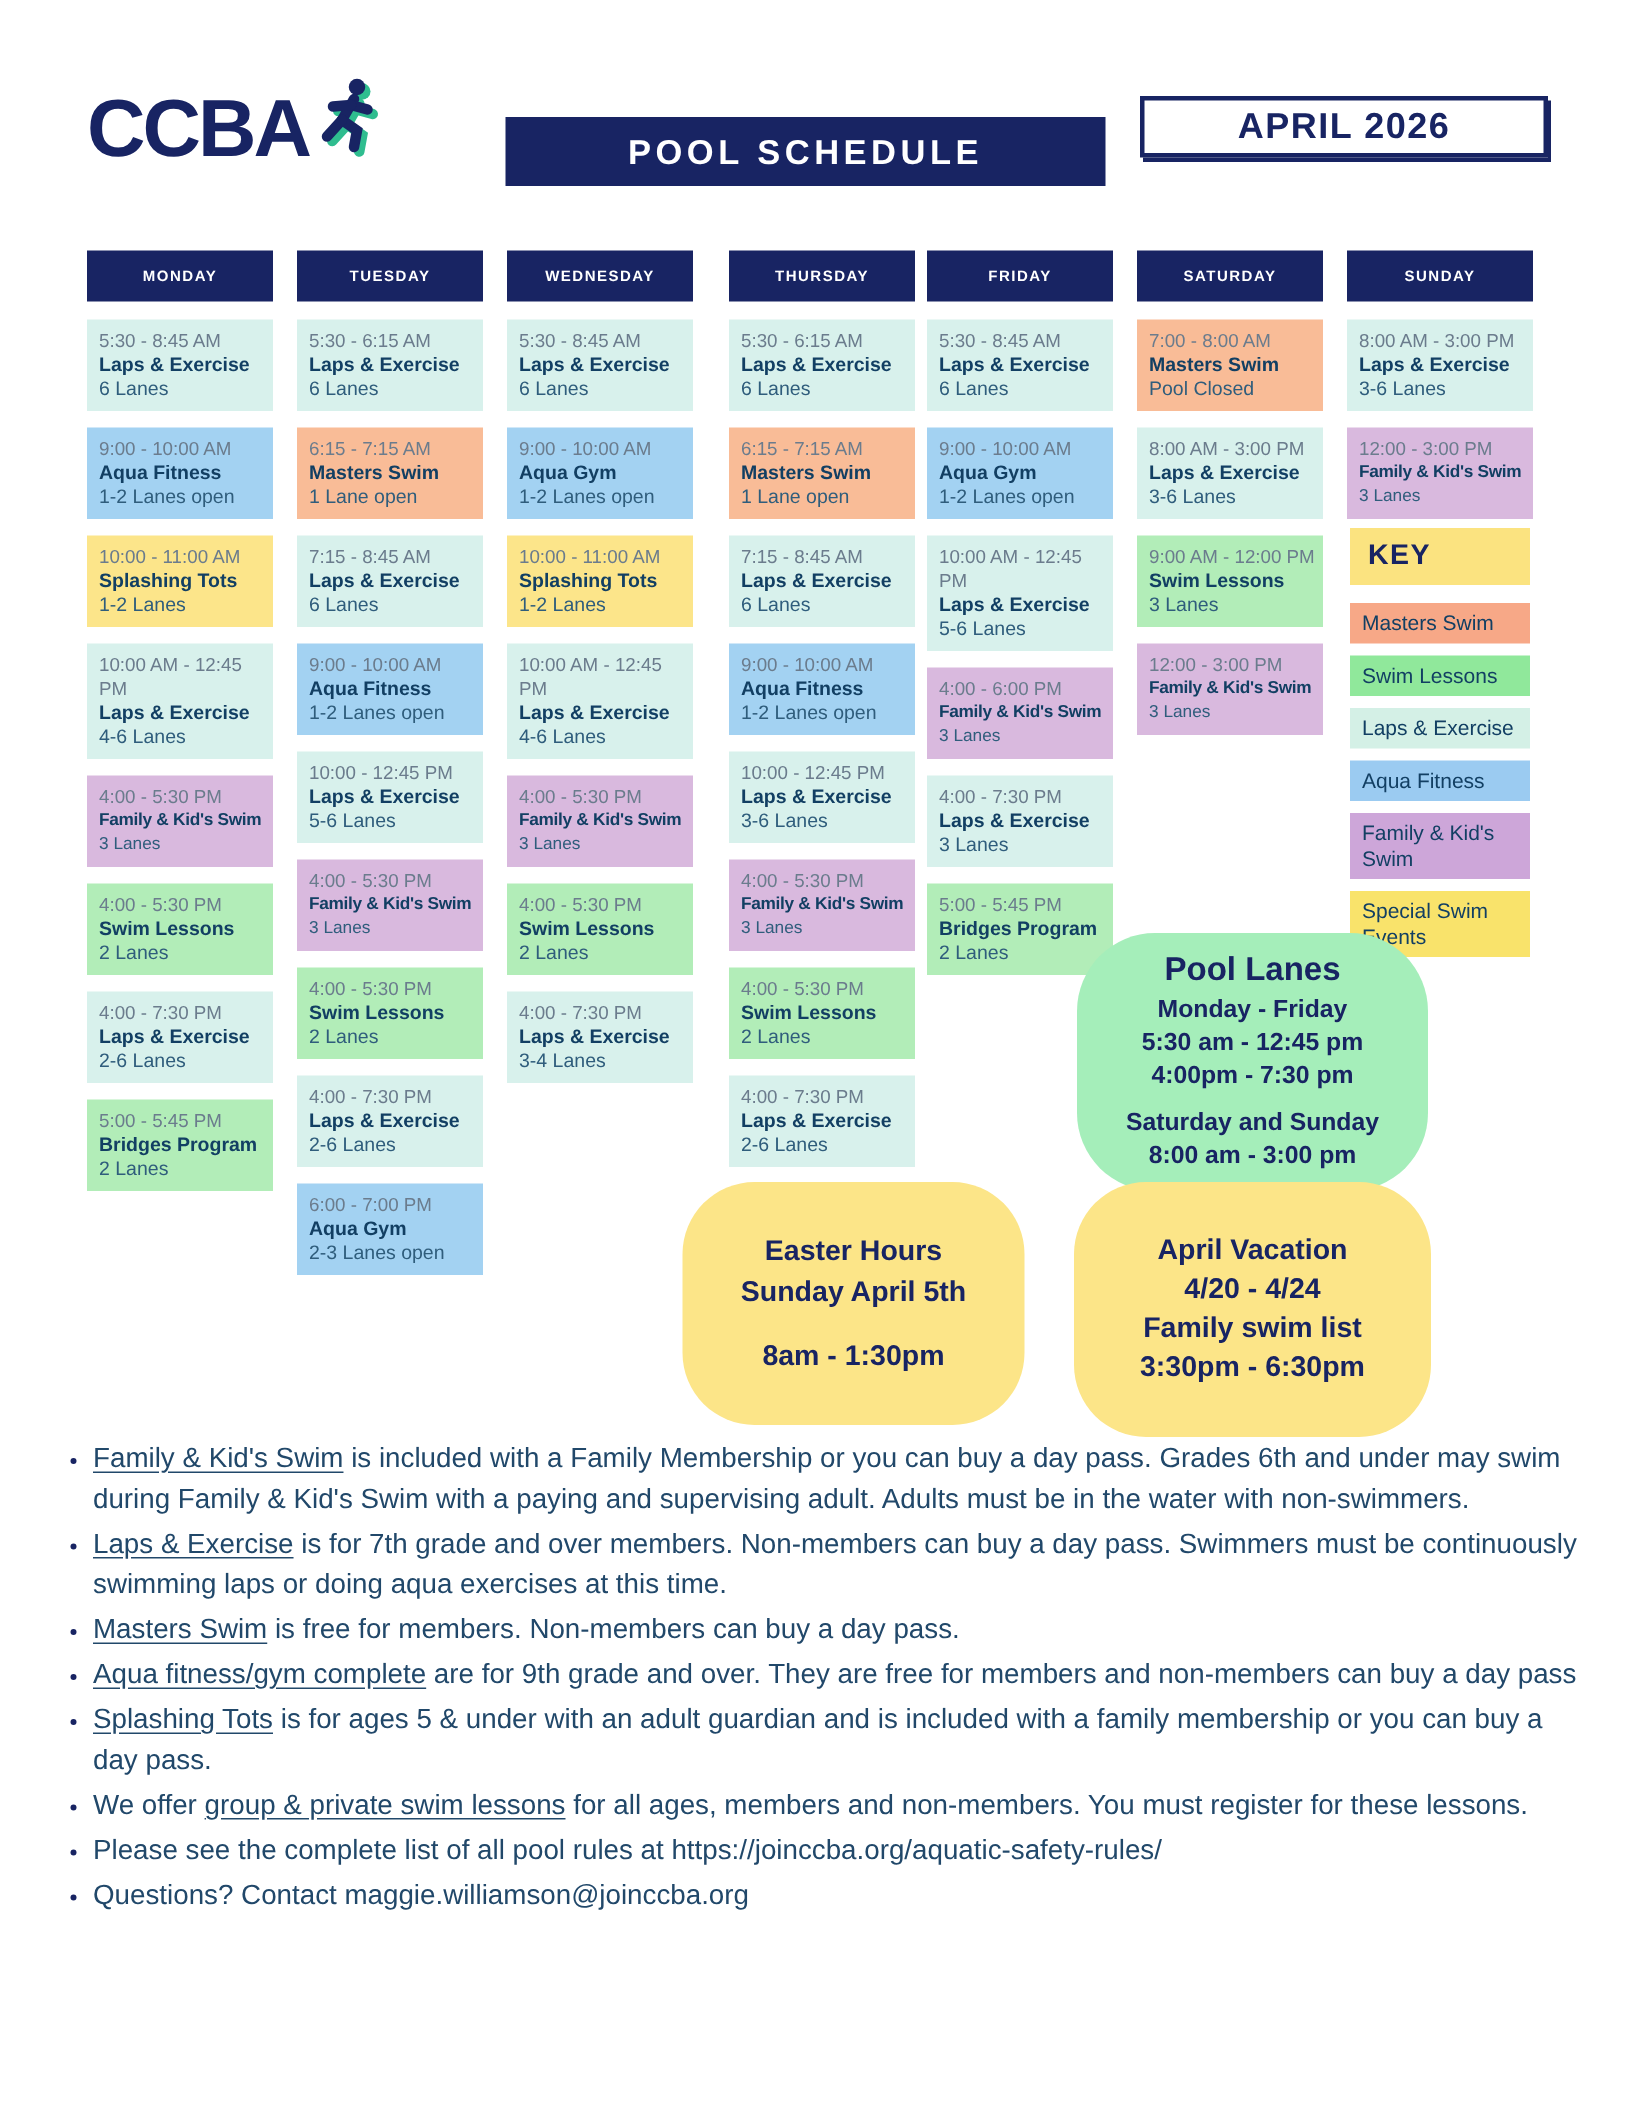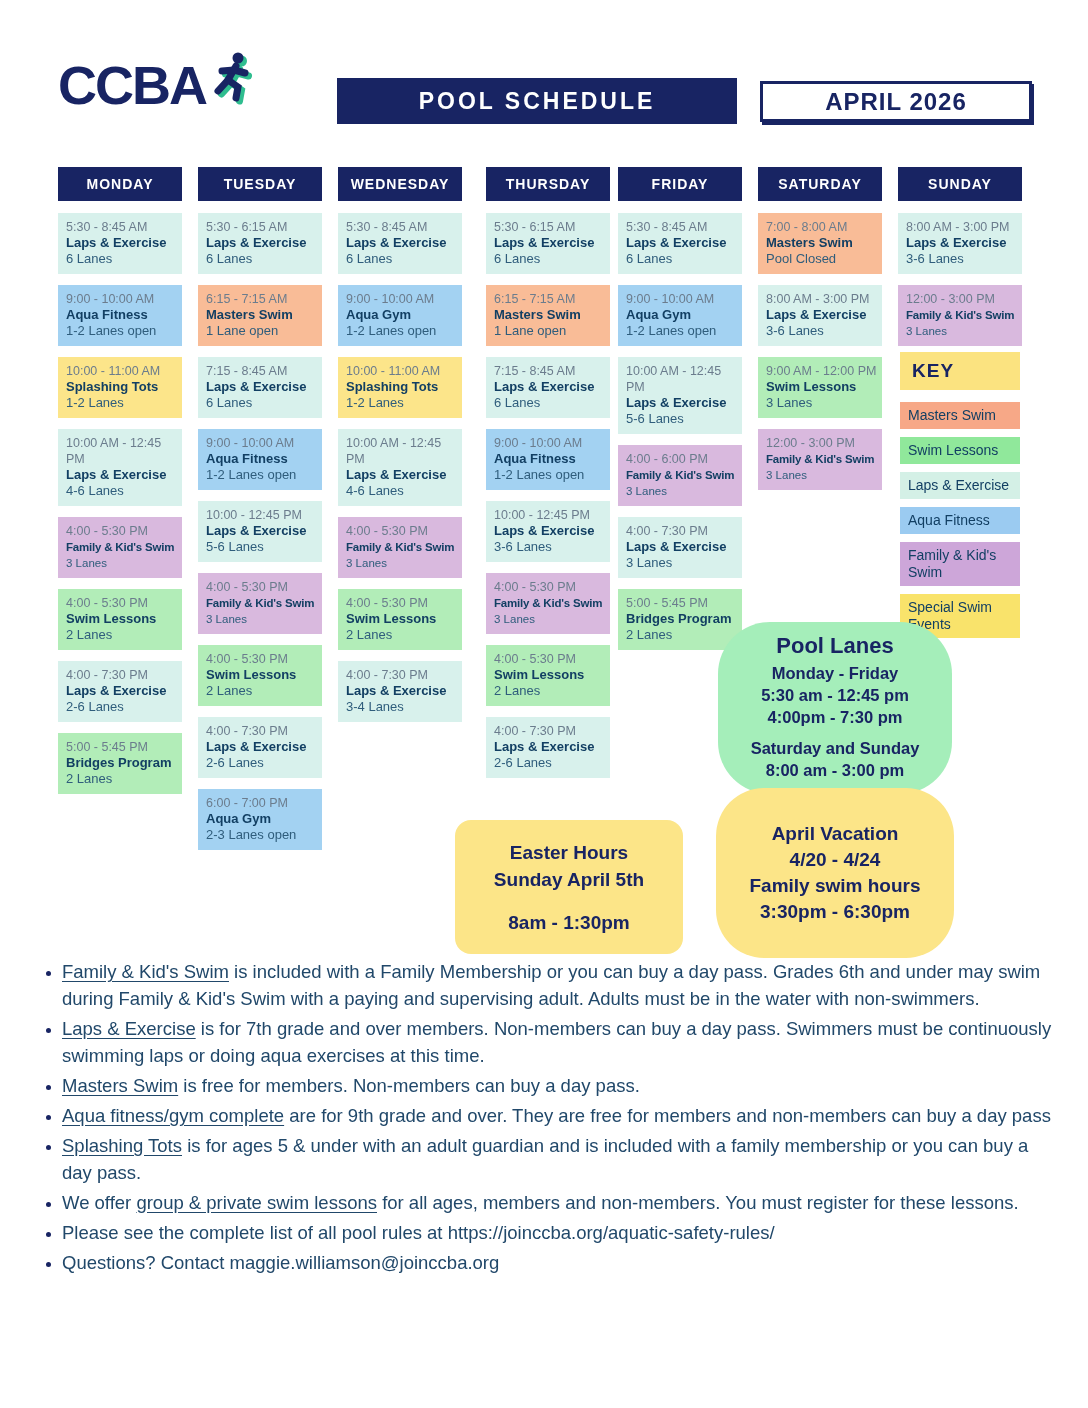--- a/index.html
+++ b/index.html
@@ -14,32 +14,32 @@
   
   .logo { position: absolute; left: 58px; top: 50px; display: flex; align-items: flex-end; }
   .logo-text { font-size: 54px; font-weight: 800; letter-spacing: -2px; color: var(--navy, #182463); line-height: 1; }
   .logo-runner { margin-left: 2px; margin-bottom: 2px; }
   .banner {
     position: absolute; left: 337px; top: 78px; width: 400px; height: 46px;
     background: var(--navy, #182463); color: #fff; display: flex; align-items: center; justify-content: center;
     font-size: 23px; font-weight: 800; letter-spacing: 3px;
   }
   .badge {
-    position: absolute; left: 760px; top: 81px; width: 272px; height: 41px;
+    position: absolute; left: 760px; top: 64px; width: 272px; height: 41px;
     background: #fff; border: 3px solid var(--navy, #182463); box-shadow: 2px 3px 0 var(--navy, #182463);
     display: flex; align-items: center; justify-content: center;
     font-size: 24px; font-weight: 800; letter-spacing: 1px; color: var(--navy, #182463);
   }
 
   
   .col { position: absolute; top: 167px; width: 124px; }
   .day-head {
     height: 34px; background: var(--navy, #182463); color: #fff;
     display: flex; align-items: center; justify-content: center;
-    font-size: 14px; font-weight: 800; letter-spacing: 1px; margin-bottom: 12px;
+    font-size: 10px; font-weight: 800; letter-spacing: 1px; margin-bottom: 12px;
   }
   .blocks { display: flex; flex-direction: column; gap: 11px; }
   .block { padding: 6px 3px 7px 8px; }
   .b-time  { font-size: 12.5px; line-height: 16px; color: var(--text-time, #6b7c8d); }
   .b-name  { font-size: 13px;  line-height: 16px; font-weight: 700; color: var(--text-dark, #123f63); }
   .b-lanes { font-size: 13px;  line-height: 16px; color: var(--text-lanes, #2f5d7c); }
   .c-laps    { background: var(--laps, #d8f1ec); }
   .c-aqua    { background: var(--aqua, #a3d2f2); }
   .c-tots    { background: var(--tots, #fce58a); }
   .c-family  { background: var(--family, #d9b9de); }
@@ -75,21 +75,21 @@
   .ph-gap   { height: 9px; }
 
   
   .bubble {
     position: absolute; background: var(--bubble-yellow, #fce588); border-radius: 48px; z-index: 2;
     display: flex; flex-direction: column; justify-content: center; text-align: center;
     color: var(--navy, #182463);
   }
   .bubble .line { font-size: 19px; font-weight: 600; line-height: 27px; }
   .bubble .gap { height: 16px; }
-  .easter { left: 455px; top: 820px; width: 228px; height: 134px; border-radius: 16px; }
+  .easter { left: 455px; top: 788px; width: 228px; height: 162px; }
   .april  { left: 716px; top: 788px; width: 238px; height: 170px; }
   .april .line { line-height: 26px; }
 
   
   .notes { position: absolute; left: 36px; top: 958px; width: 1016px; }
   .notes ul { margin: 0; padding-left: 26px; list-style: disc; }
   .notes li {
     font-size: 18.5px; line-height: 27px; margin-bottom: 3px;
     color: var(--text-notes, #21486a);
   }
@@ -450,21 +450,21 @@
   <div class="bubble easter">
     <div class="line">Easter Hours</div>
     <div class="line">Sunday April 5th</div>
     <div class="gap"></div>
     <div class="line">8am - 1:30pm</div>
   </div>
 
   <div class="bubble april">
     <div class="line">April Vacation</div>
     <div class="line">4/20 - 4/24</div>
-    <div class="line">Family swim hours</div>
+    <div class="line">Family swim list</div>
     <div class="line">3:30pm - 6:30pm</div>
   </div>
 
   <div class="notes">
     <ul>
       <li><span></span><span class="u">Family &amp; Kid's Swim</span><span> is included with a Family Membership or you can buy a day pass. Grades 6th and under may swim during Family &amp; Kid's Swim with a paying and supervising adult. Adults must be in the water with non-swimmers.</span></li>
 
       <li><span></span><span class="u">Laps &amp; Exercise</span><span> is for 7th grade and over members. Non-members can buy a day pass. Swimmers must be continuously swimming laps or doing aqua exercises at this time.</span></li>
 
       <li><span></span><span class="u">Masters Swim</span><span> is free for members. Non-members can buy a day pass.</span></li>

